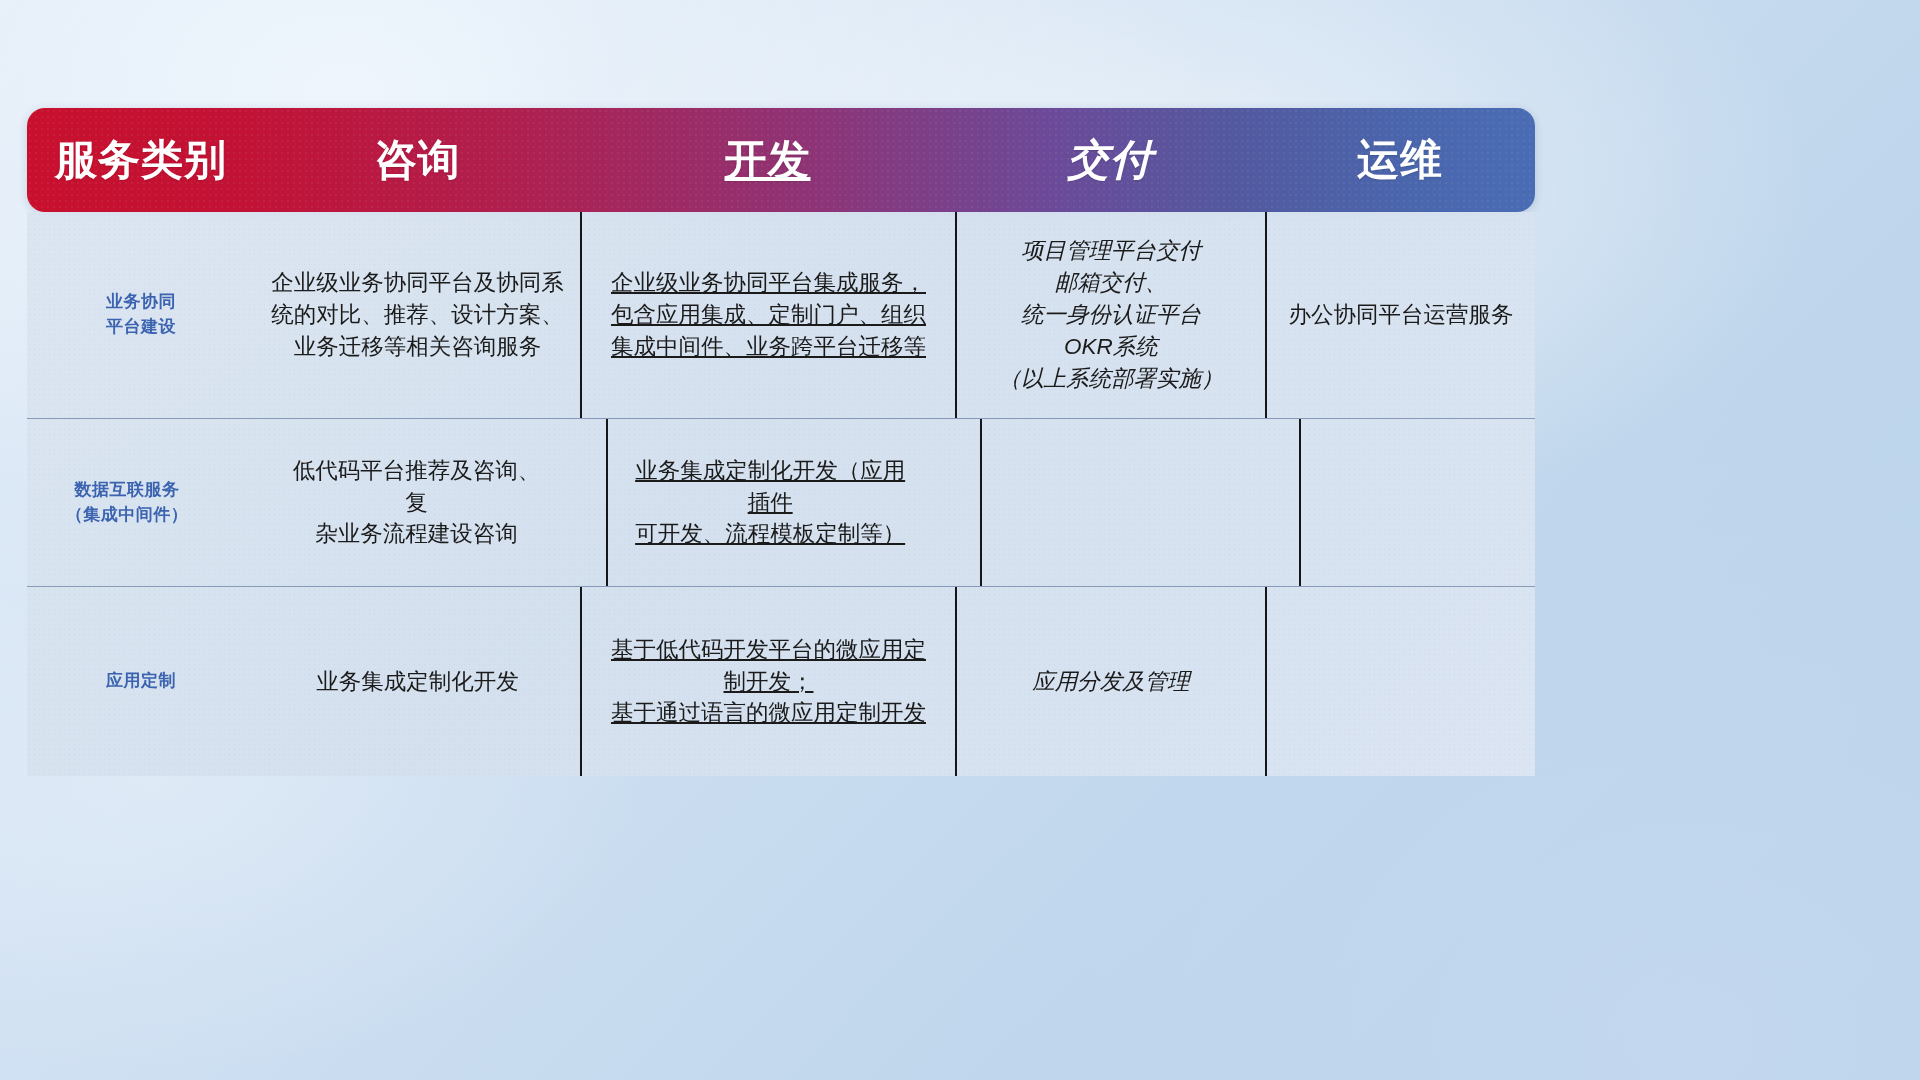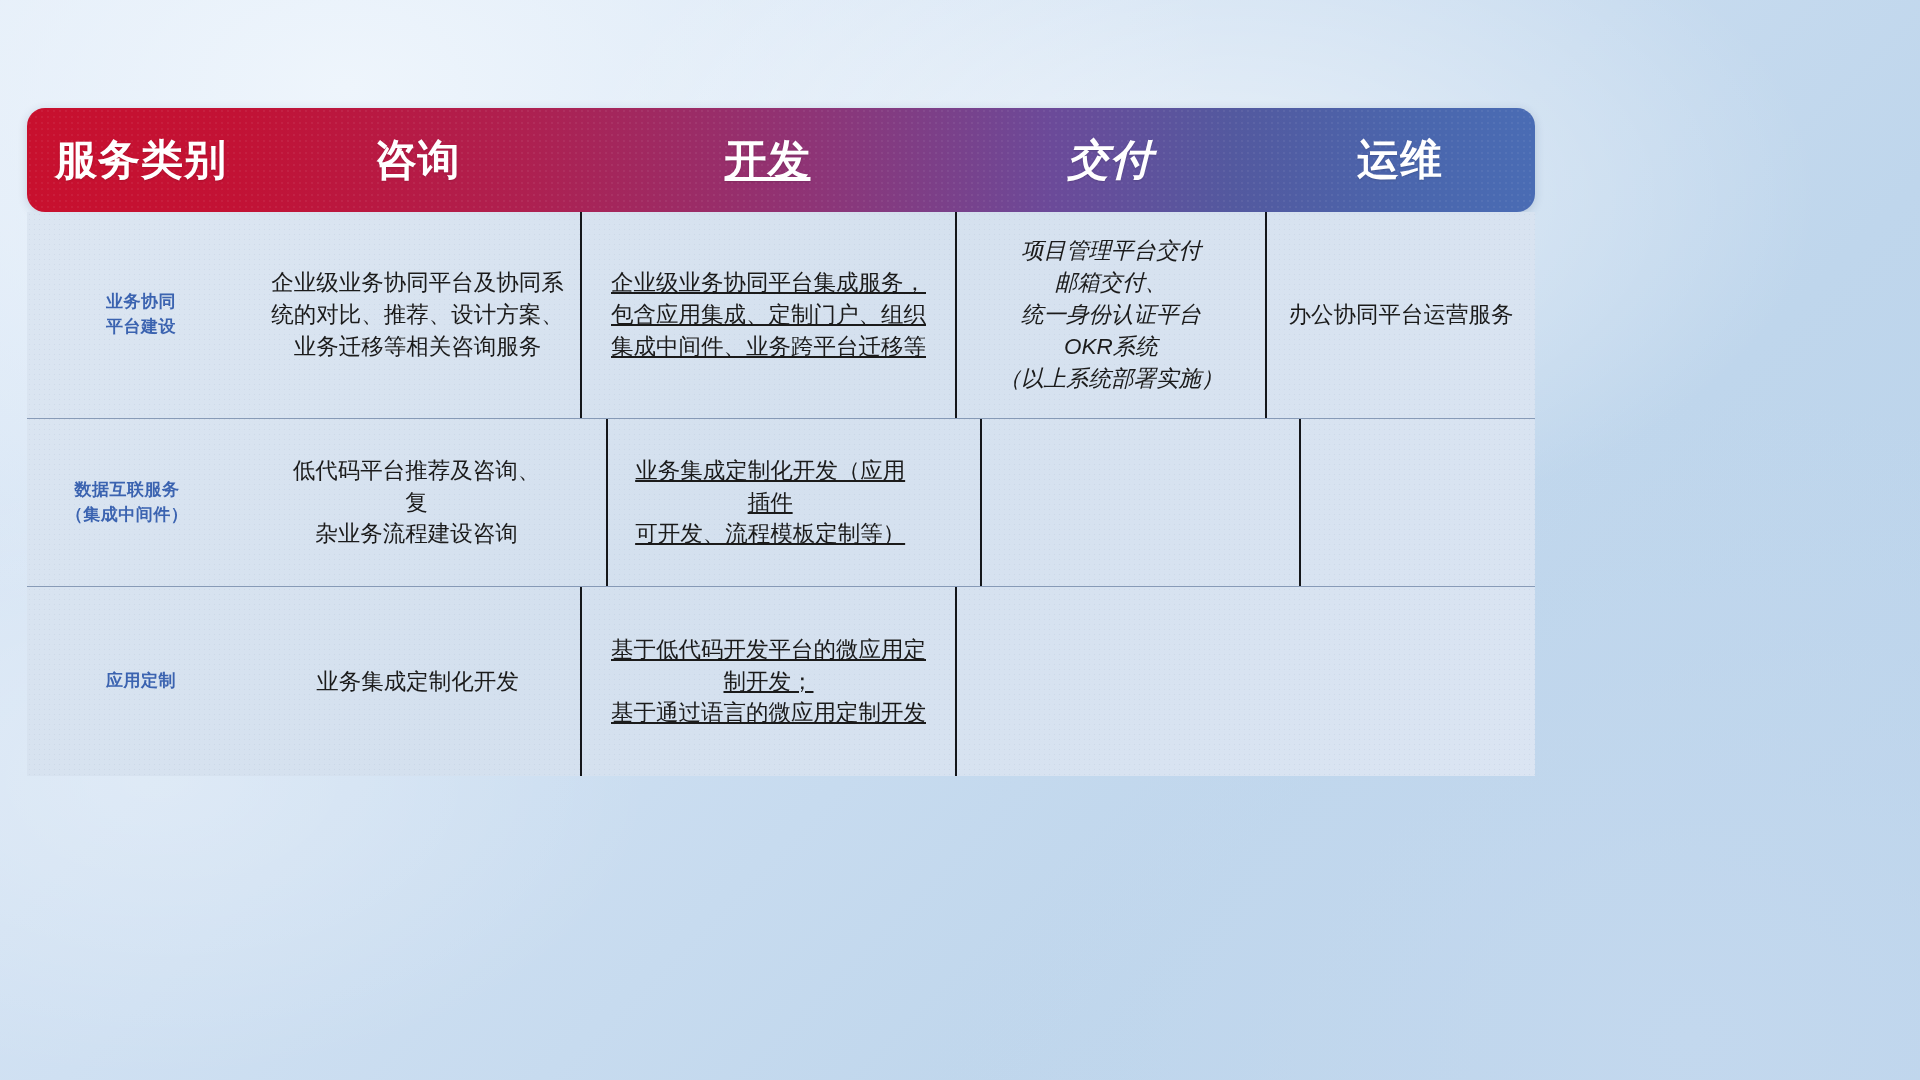--- a/index.html
+++ b/index.html
@@ -187,17 +187,18 @@
       <div class="cell c3 vline"></div>
       <div class="cell c4 vline"></div>
     </div>
 
     <div class="trow r3">
       <div class="cell cat c0">应用定制</div>
       <div class="cell c1">业务集成定制化开发</div>
       <div class="cell c2 vline">基于低代码开发平台的微应用定
 制开发；
 基于通过语言的微应用定制开发</div>
+      <div class="cell c3 vline">应用分发及管理</div>
       <div class="cell c4 vline"></div>
     </div>
 
   </div>
 </div>
 
 </body></html>

